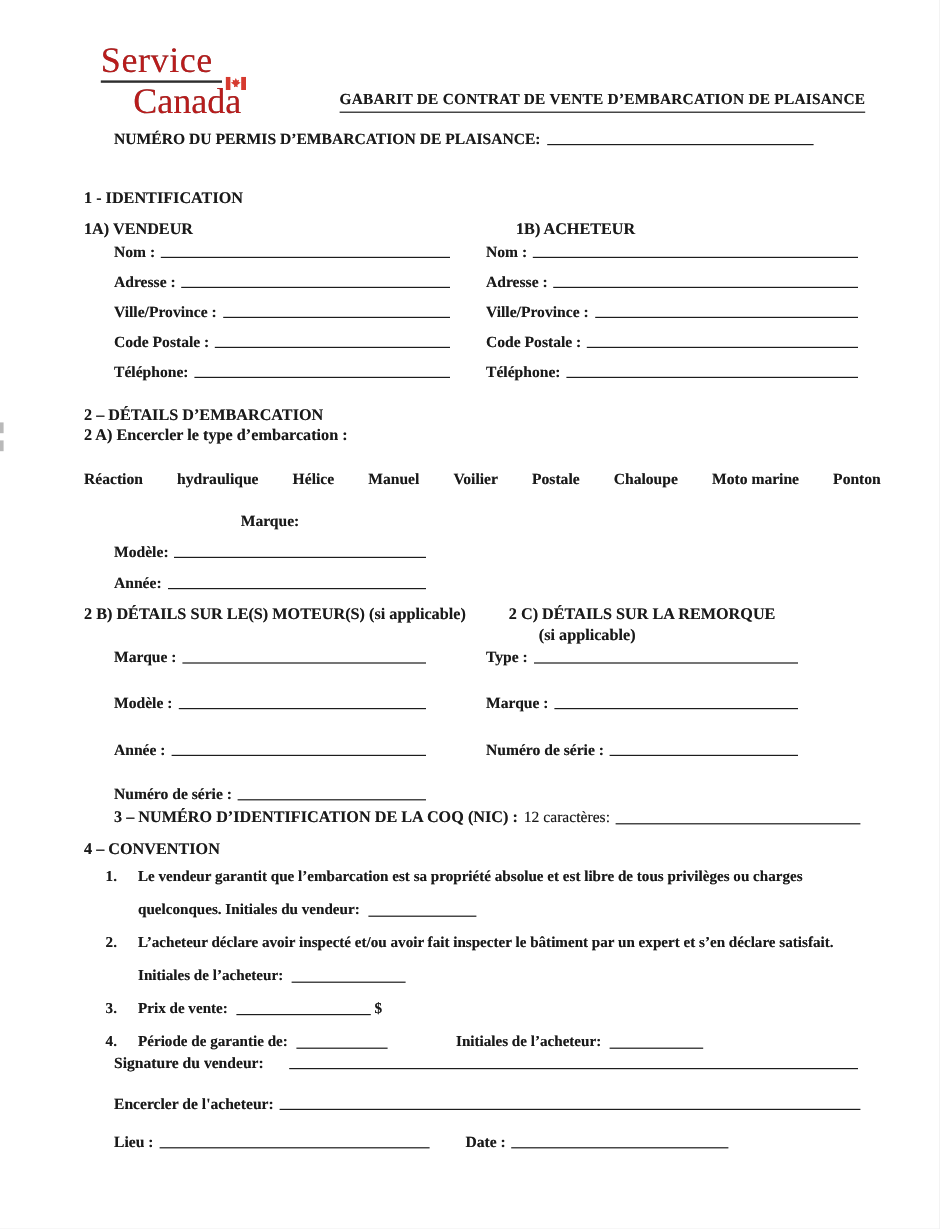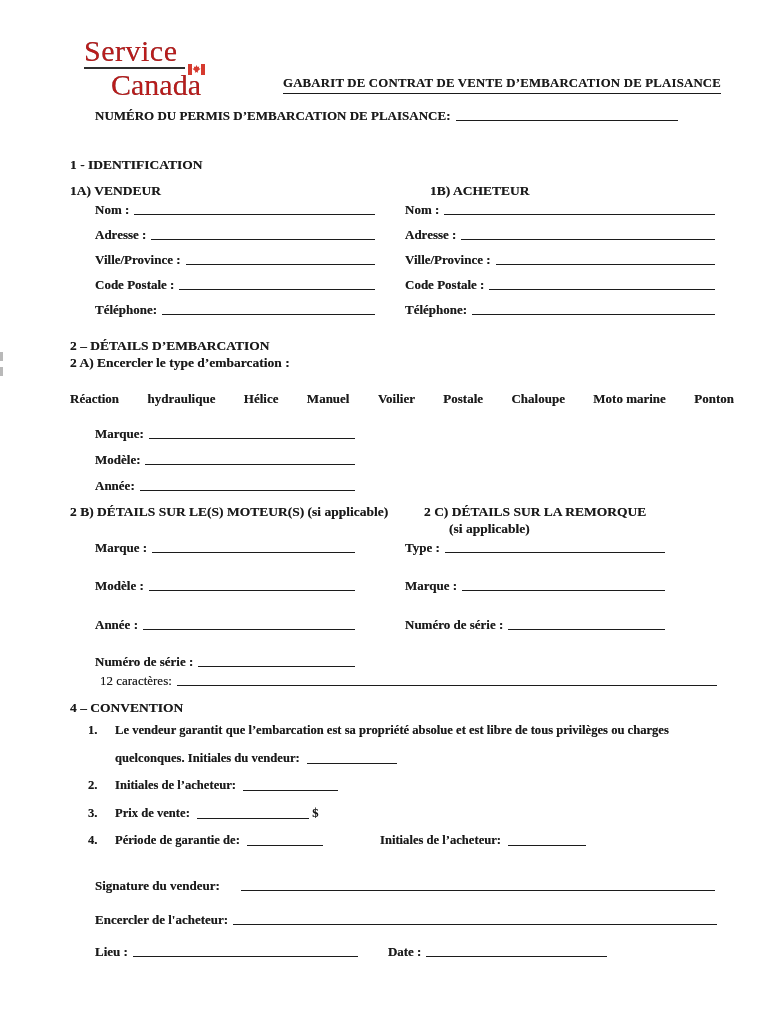--- a/index.html
+++ b/index.html
@@ -127,21 +127,21 @@
     <span class="type-opt">hydraulique</span>
     <span class="type-opt">Hélice</span>
     <span class="type-opt">Manuel</span>
     <span class="type-opt">Voilier</span>
     <span class="type-opt">Postale</span>
     <span class="type-opt">Chaloupe</span>
     <span class="type-opt">Moto marine</span>
     <span class="type-opt">Ponton</span>
   </div>
 
-  <div class="frow" style="left:70px;top:426px;width:260px;">
+  <div class="frow" style="left:70px;top:426px;width:260px;flex-direction:column;">
     <span class="lbl">Marque:</span>
     <span class="blank fill"></span>
   </div>
   <div class="frow" style="left:70px;top:452px;width:260px;">
     <span class="lbl">Modèle:</span>
     <span class="blank fill"></span>
   </div>
   <div class="frow" style="left:70px;top:478px;width:260px;">
     <span class="lbl">Année:</span>
     <span class="blank fill"></span>
@@ -175,37 +175,39 @@
   <div class="frow" style="left:380px;top:578px;width:260px;">
     <span class="lbl">Marque :</span>
     <span class="blank fill"></span>
   </div>
   <div class="frow" style="left:380px;top:617px;width:260px;">
     <span class="lbl">Numéro de série :</span>
     <span class="blank fill"></span>
   </div>
 
   <div class="frow" style="left:70px;top:673px;width:622px;">
+    <span class="lbl" style="font-size:13.5px;">3 – NUMÉRO D’IDENTIFICATION DE LA COQ (NIC) :</span>
     <span class="lbl plain" style="margin-left:5px;">12 caractères:</span>
     <span class="blank fill"></span>
   </div>
 
   <div class="h abs" style="left:70px;top:700px;">4 – CONVENTION</div>
 
   <div class="s4list">
     <div class="li">
       <span class="num">1.</span>
       <div>Le vendeur garantit que l’embarcation est sa propriété absolue et est libre de tous privilèges ou charges</div>
       <div>
         <span>quelconques. Initiales du vendeur:</span>
         <span class="iblank" style="width:90px;"></span>
       </div>
     </div>
     <div class="li">
       <span class="num">2.</span>
+      <div>L’acheteur déclare avoir inspecté et/ou avoir fait inspecter le bâtiment par un expert et s’en déclare satisfait.</div>
       <div>
         <span>Initiales de l’acheteur:</span>
         <span class="iblank" style="width:95px;"></span>
       </div>
     </div>
     <div class="li">
       <span class="num">3.</span>
       <span>Prix de vente:</span>
       <span class="iblank" style="width:112px;"></span>
       <span>$</span>

